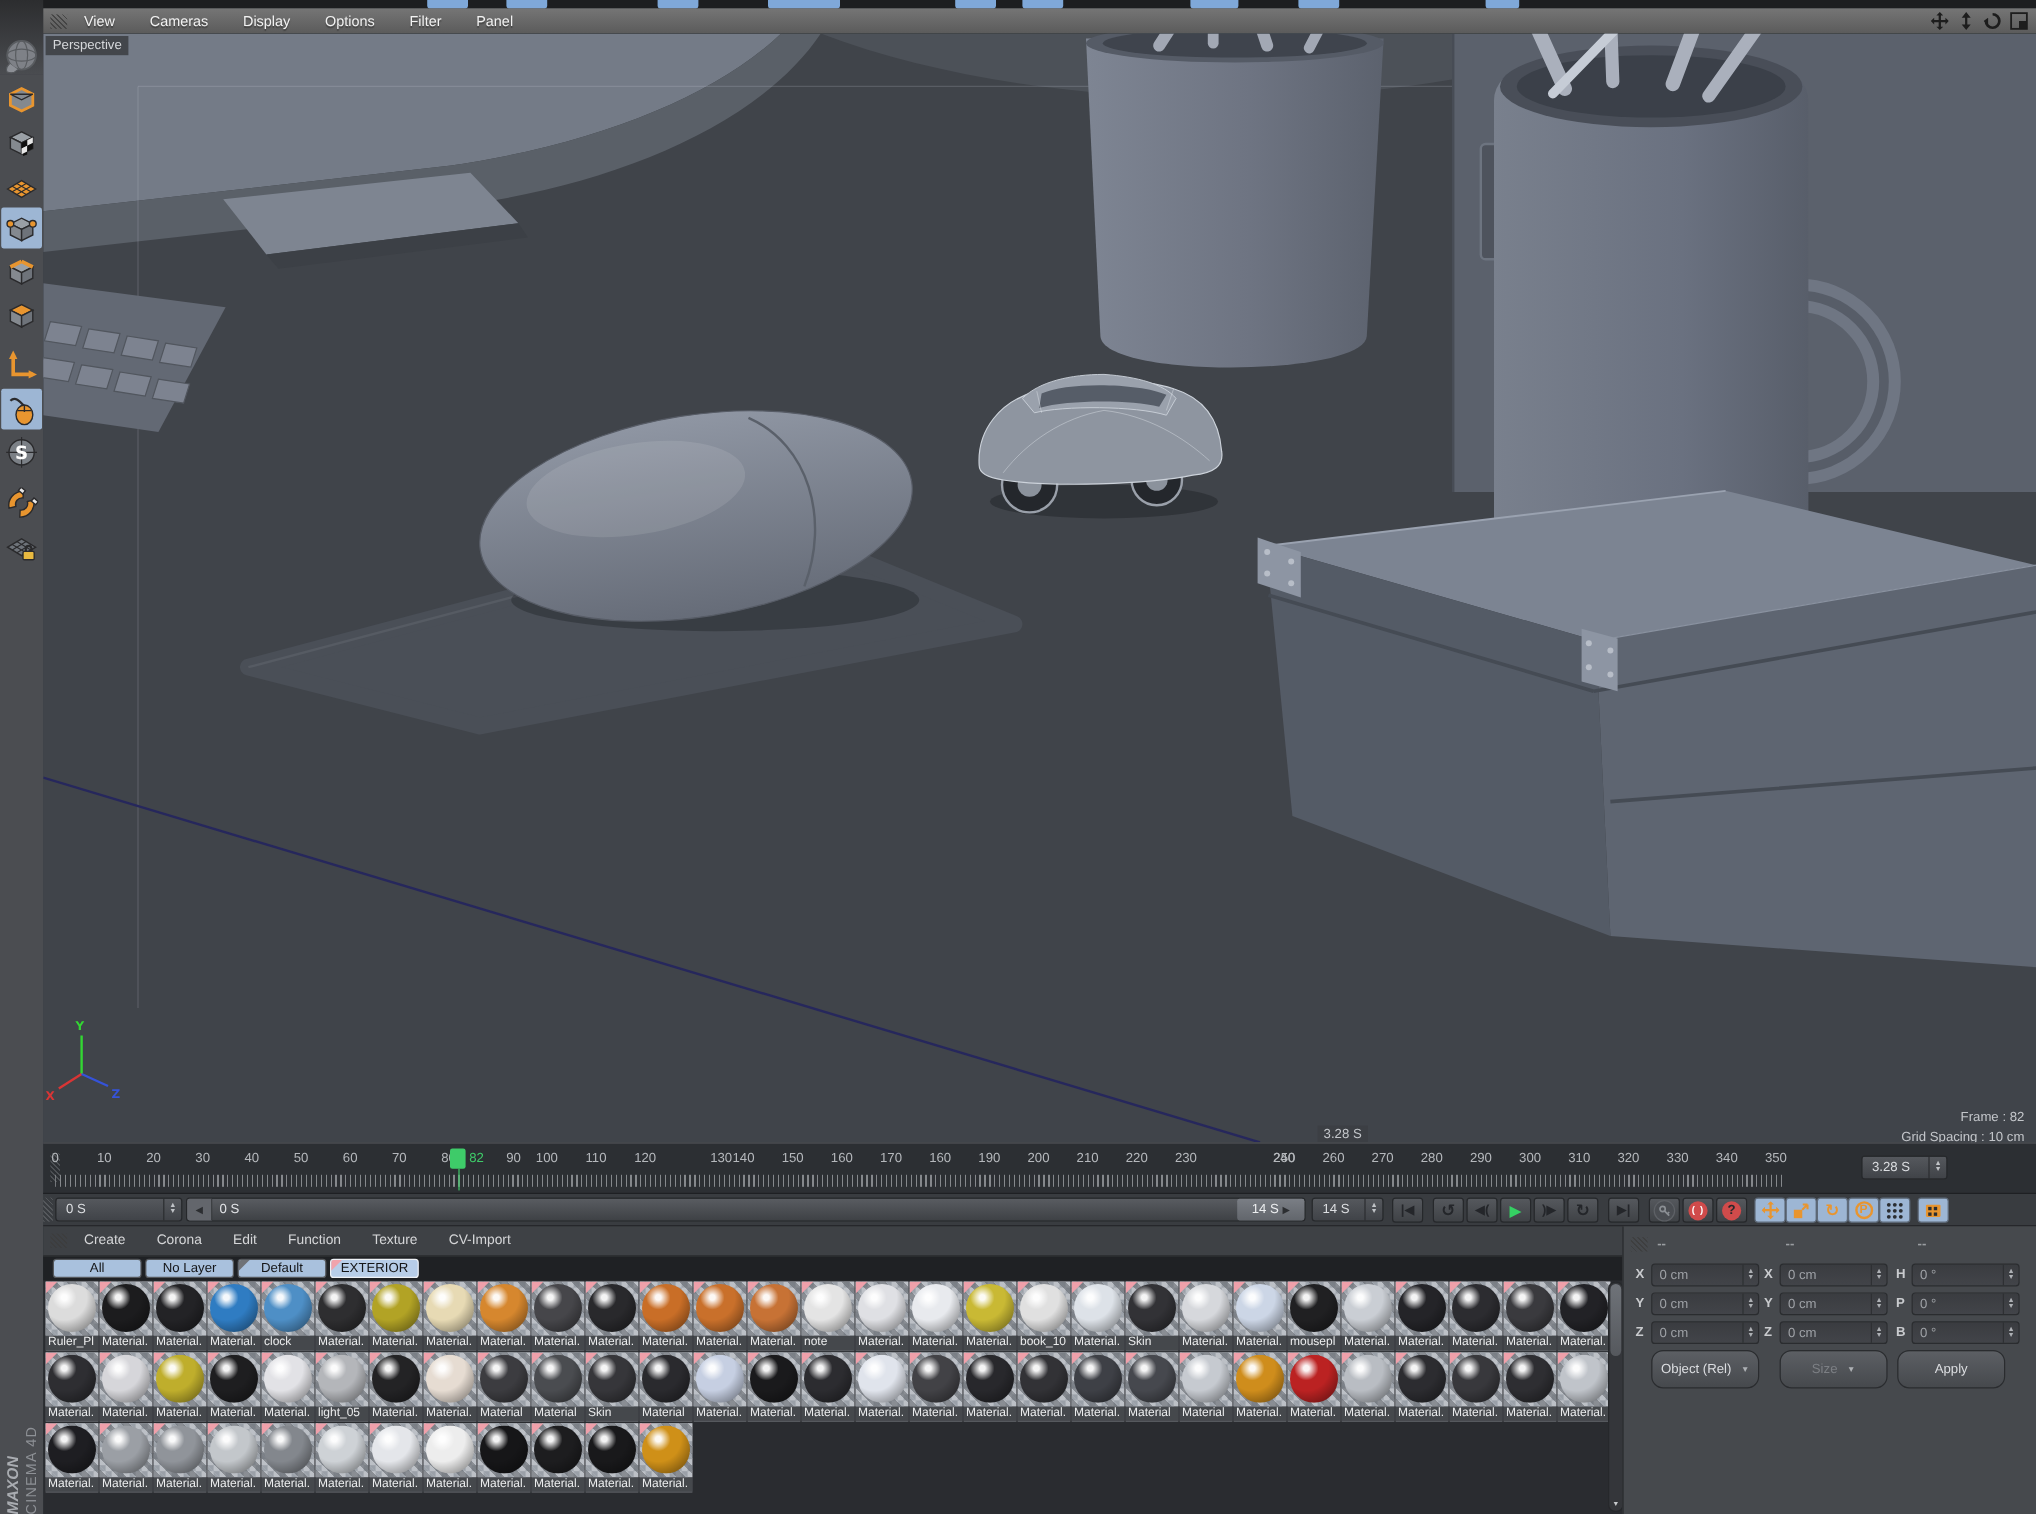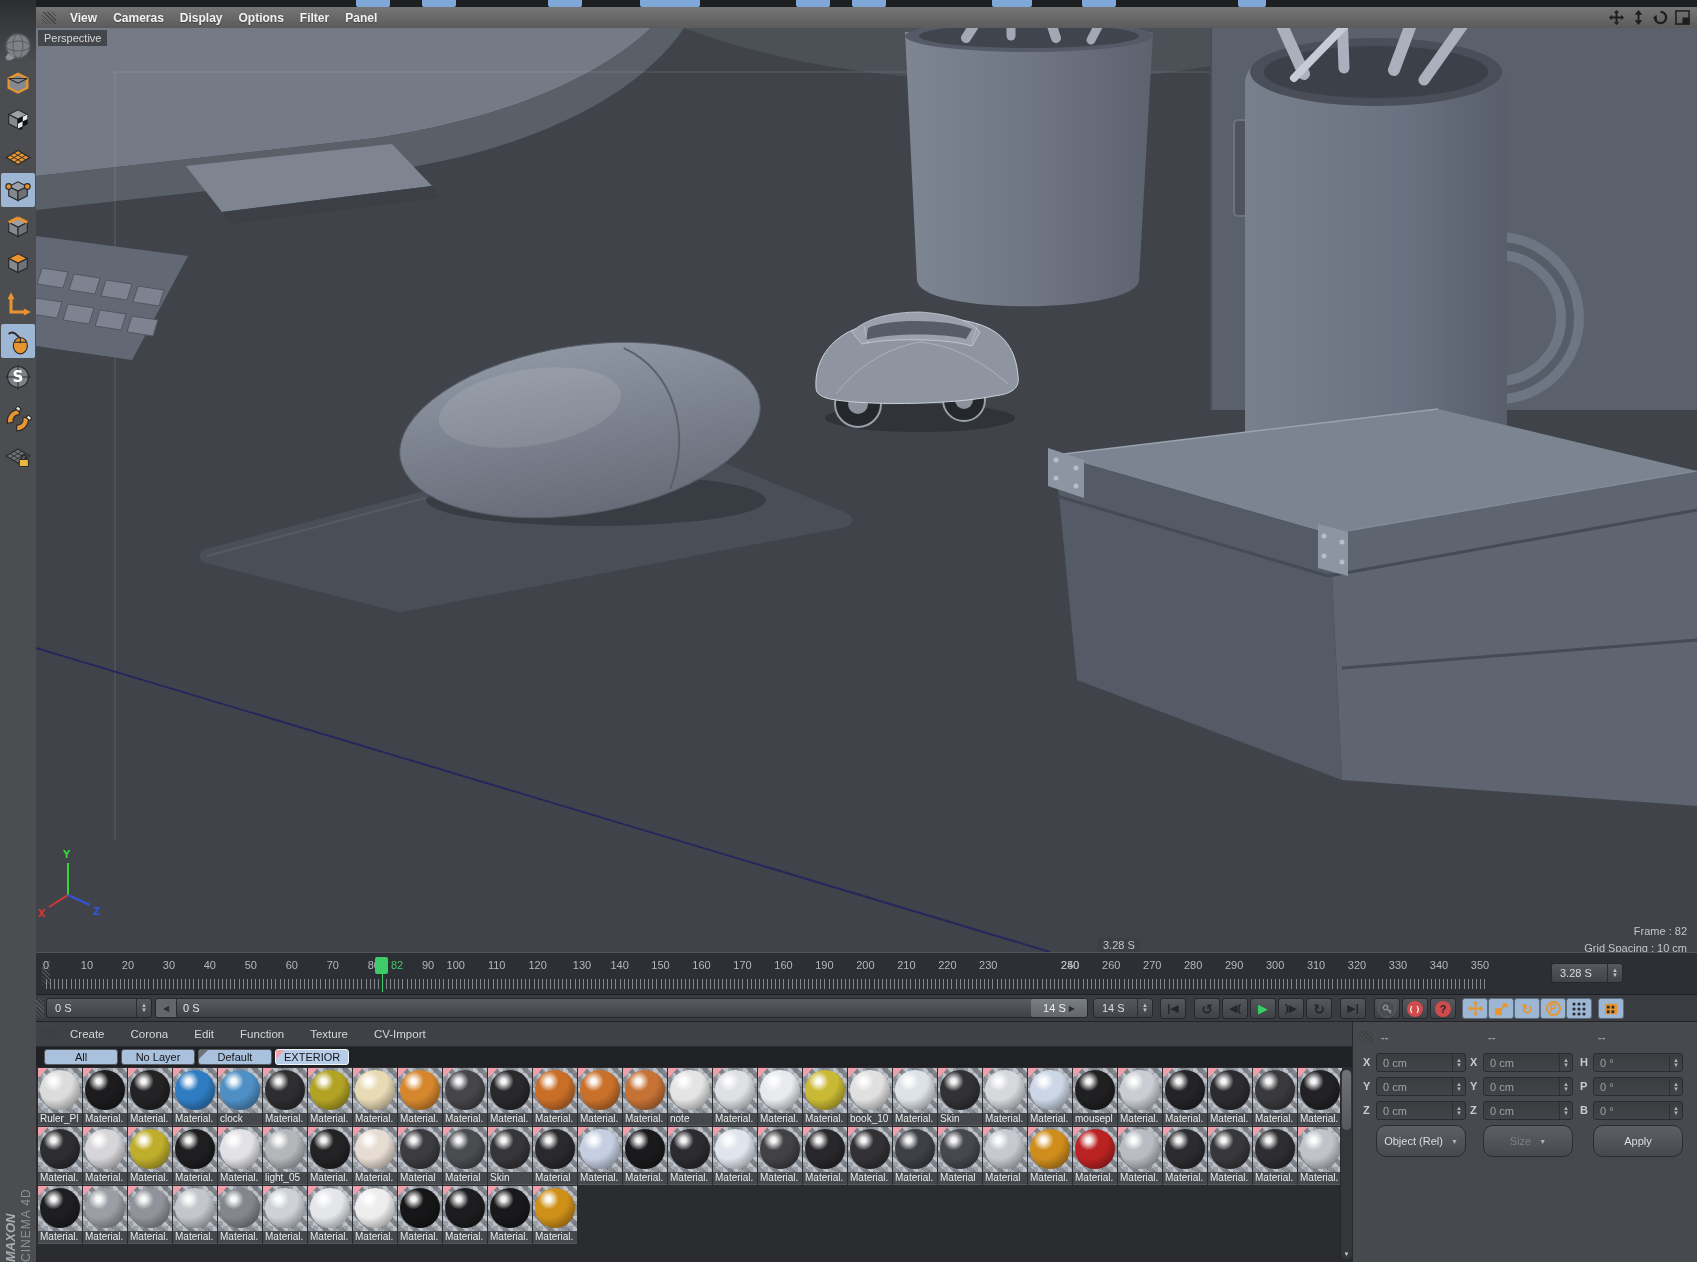--- a/index.html
+++ b/index.html
@@ -8,21 +8,21 @@
        background:#3f4246;-webkit-font-smoothing:antialiased;}
   
   #top-strip{position:absolute;left:0;top:0;width:1697px;height:7px;background:#1d1e20;}
   #top-strip .frag{position:absolute;top:0;height:7px;border-radius:0 0 2px 2px;background:#7fa8d9;}
   
   #menu-bar{position:absolute;left:36px;top:7px;width:1661px;height:21px;
     background:linear-gradient(#757575,#5b5b5b);border-bottom:1px solid #353535;
     display:flex;align-items:center;}
   .grip{width:14px;height:12px;margin:0 6px 0 6px;opacity:.8;
     background:repeating-linear-gradient(45deg,#3c3c3c 0 1px,transparent 1px 3px);}
-  #top-menu{display:flex;gap:16px;margin-left:8px;font-weight:bold;}
+  #top-menu{display:flex;gap:29px;margin-left:8px;}
   #top-menu .menu-item{font-size:12px;color:#f2f2f2;text-shadow:0 1px 1px rgba(0,0,0,.35);cursor:default;}
   #view-controls{margin-left:auto;display:flex;gap:5px;margin-right:6px;}
   #view-controls .vc{width:17px;height:17px;display:flex;align-items:center;justify-content:center;}
   
   #corner-logo{position:absolute;left:0;top:0;width:36px;height:62px;background:linear-gradient(#2c2d2f,#4a4c50);
     display:flex;align-items:flex-end;justify-content:center;}
   
   #left-toolbar{position:absolute;left:0;top:62px;width:36px;height:1200px;background:#4b4d51;
     display:flex;flex-direction:column;align-items:center;padding-top:2px;box-sizing:border-box;}
   .tool{width:34px;height:34px;display:flex;align-items:center;justify-content:center;border-radius:2px;margin:1px 0;}
@@ -437,21 +437,21 @@
         <span class="tickn" style="left: 132.91px;">30</span>
         <span class="tickn" style="left: 173.88px;">40</span>
         <span class="tickn" style="left: 214.85px;">50</span>
         <span class="tickn" style="left: 255.82px;">60</span>
         <span class="tickn" style="left: 296.79px;">70</span>
         <span class="tickn" style="left: 337.76px;">80</span>
         <span class="tickn" style="left: 392px;">90</span>
         <span class="tickn" style="left: 419.7px;">100</span>
         <span class="tickn" style="left: 460.67px;">110</span>
         <span class="tickn" style="left: 501.64px;">120</span>
-        <span class="tickn" style="left: 546px;">130</span>
+        <span class="tickn" style="left: 565px;">130</span>
         <span class="tickn" style="left: 583.58px;">140</span>
         <span class="tickn" style="left: 624.55px;">150</span>
         <span class="tickn" style="left: 665.52px;">160</span>
         <span class="tickn" style="left: 706.49px;">170</span>
         <span class="tickn" style="left: 747.46px;">160</span>
         <span class="tickn" style="left: 788.43px;">190</span>
         <span class="tickn" style="left: 829.4px;">200</span>
         <span class="tickn" style="left: 870.37px;">210</span>
         <span class="tickn" style="left: 911.34px;">220</span>
         <span class="tickn" style="left: 952.31px;">230</span>
@@ -1101,19 +1101,19 @@
         </div>
       </div>
     <div class="cbtn" id="mode-select" style="left:23px;top:103px;width:90px;">
       <span>Object (Rel)</span>
       <span class="dd">▼</span>
     </div>
     <div class="cbtn disabled" id="size-select" style="left:130px;top:103px;width:90px;">
       <span>Size</span>
       <span class="dd">▼</span>
     </div>
-    <div class="cbtn" id="apply-button" style="left:240px;top:103px;width:90px;text-align:center;">
+    <div class="cbtn" id="apply-button" style="left:228px;top:103px;width:90px;text-align:center;">
       <span>Apply</span>
     </div>
 
   </div>
 
 </div>
 
 </body></html>

